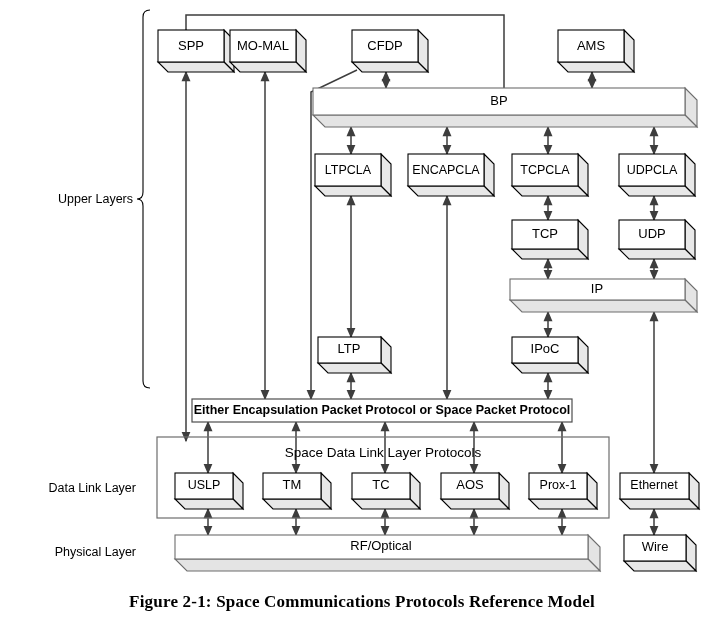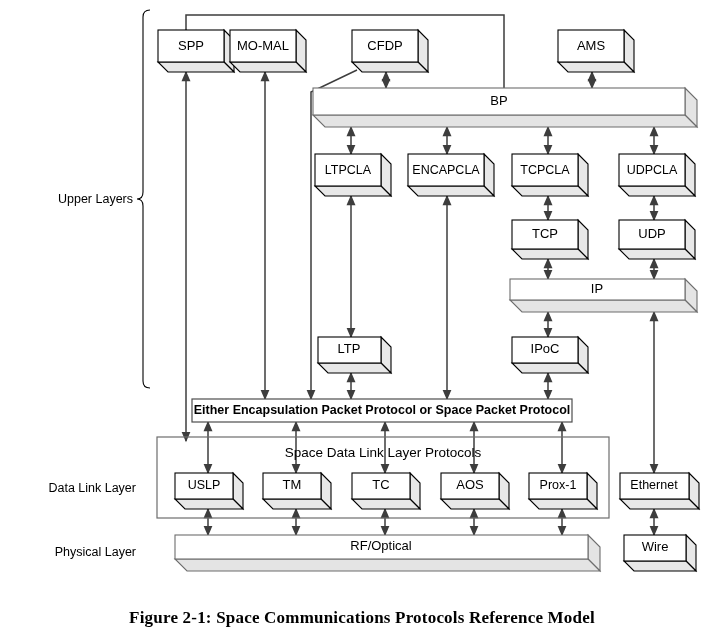--- a/index.html
+++ b/index.html
@@ -40,21 +40,20 @@
   .caption{
     position:absolute;
     left:0; top:592px;
     width:724px;
     text-align:center;
     font-family:"Liberation Serif",serif;
     font-size:17px;
     font-weight:bold;
     color:#000000;
     letter-spacing:0.2px;
-    margin-top:16px;
   }
   .face{fill:#ffffff;stroke:#000000;stroke-width:1.1;}
   .side{fill:#e8e8e8;stroke:#000000;stroke-width:1.1;}
   .bot{fill:#e8e8e8;stroke:#000000;stroke-width:1.1;}
   .barface{fill:#ffffff;stroke:#6d6d6d;stroke-width:1.1;}
   .barside{fill:#e4e4e4;stroke:#6d6d6d;stroke-width:1.1;}
   .barbot{fill:#e4e4e4;stroke:#6d6d6d;stroke-width:1.1;}
   .flat{fill:#ffffff;stroke:#4d4d4d;stroke-width:1.2;}
   .container{fill:none;stroke:#6d6d6d;stroke-width:1.2;}
   .conn{stroke:#3d3d3d;stroke-width:1.5;fill:none;}

